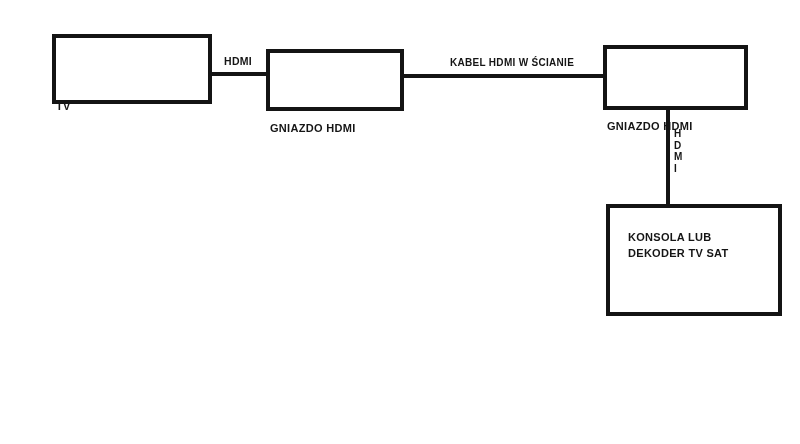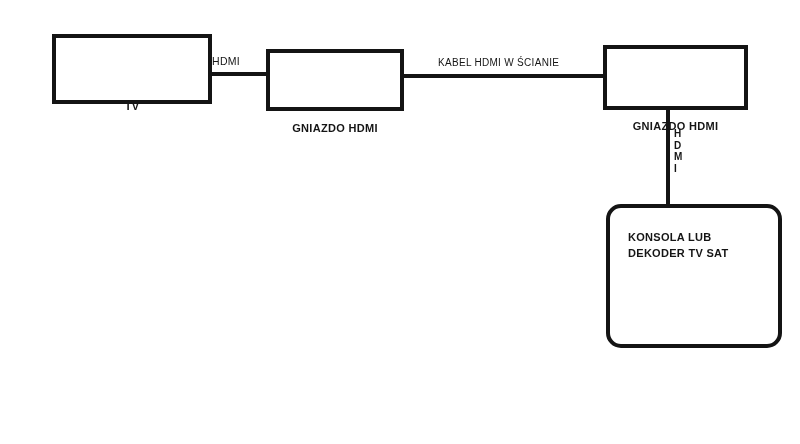--- a/index.html
+++ b/index.html
@@ -25,38 +25,38 @@
     position: absolute;
     font-weight: bold;
     color: #151515;
     letter-spacing: 0.3px;
     white-space: pre-line;
     line-height: 1.45;
   }
   .label-center {
     left: 0;
     right: 0;
-    text-align: center;
   }
   .edge-h {
     position: absolute;
     background: #141414;
     height: 4px;
   }
   .edge-v {
     position: absolute;
     background: #141414;
     width: 4px;
   }
   .edge-label {
     position: absolute;
-    font-weight: normal;
+    font-weight: bold;
     color: #151515;
     letter-spacing: 0.3px;
     white-space: nowrap;
+    margin-left: 12px;
   }
   .edge-label-vertical {
     position: absolute;
     font-weight: bold;
     color: #151515;
     display: flex;
     flex-direction: column;
     align-items: flex-start;
     line-height: 1.15;
   }
@@ -67,21 +67,21 @@
   
   #node-tv            { left: 52px;  top: 34px;  width: 160px; height: 70px; }
   #node-tv .node-label{ top: 61px; font-size: 11px; }
 
   #node-socket-wall   { left: 266px; top: 49px;  width: 138px; height: 62px; }
   #node-socket-wall .node-label { top: 68px; font-size: 11px; }
 
   #node-socket-room   { left: 603px; top: 45px;  width: 145px; height: 65px; }
   #node-socket-room .node-label { top: 70px; font-size: 11px; }
 
-  #node-console       { left: 606px; top: 204px; width: 176px; height: 144px; border-radius: 15px; }
+  #node-console       { left: 606px; top: 204px; width: 176px; height: 112px; }
   #node-console .node-label { top: 22px; left: 18px; font-size: 11px; text-align: left; }
 
   #edge-tv-socket     { left: 210px; top: 72px;  width: 58px; }
   #edge-wall-run      { left: 402px; top: 74px;  width: 203px; }
   #edge-socket-console{ left: 666px; top: 108px; height: 98px; }
 
   #label-hdmi-tv      { left: 212px; top: 55px;  font-size: 10.5px; }
   #label-kabel-wall   { left: 438px; top: 57px;  font-size: 10px; }
   #label-hdmi-console { left: 674px; top: 128px; font-size: 10px; }
 </style>

